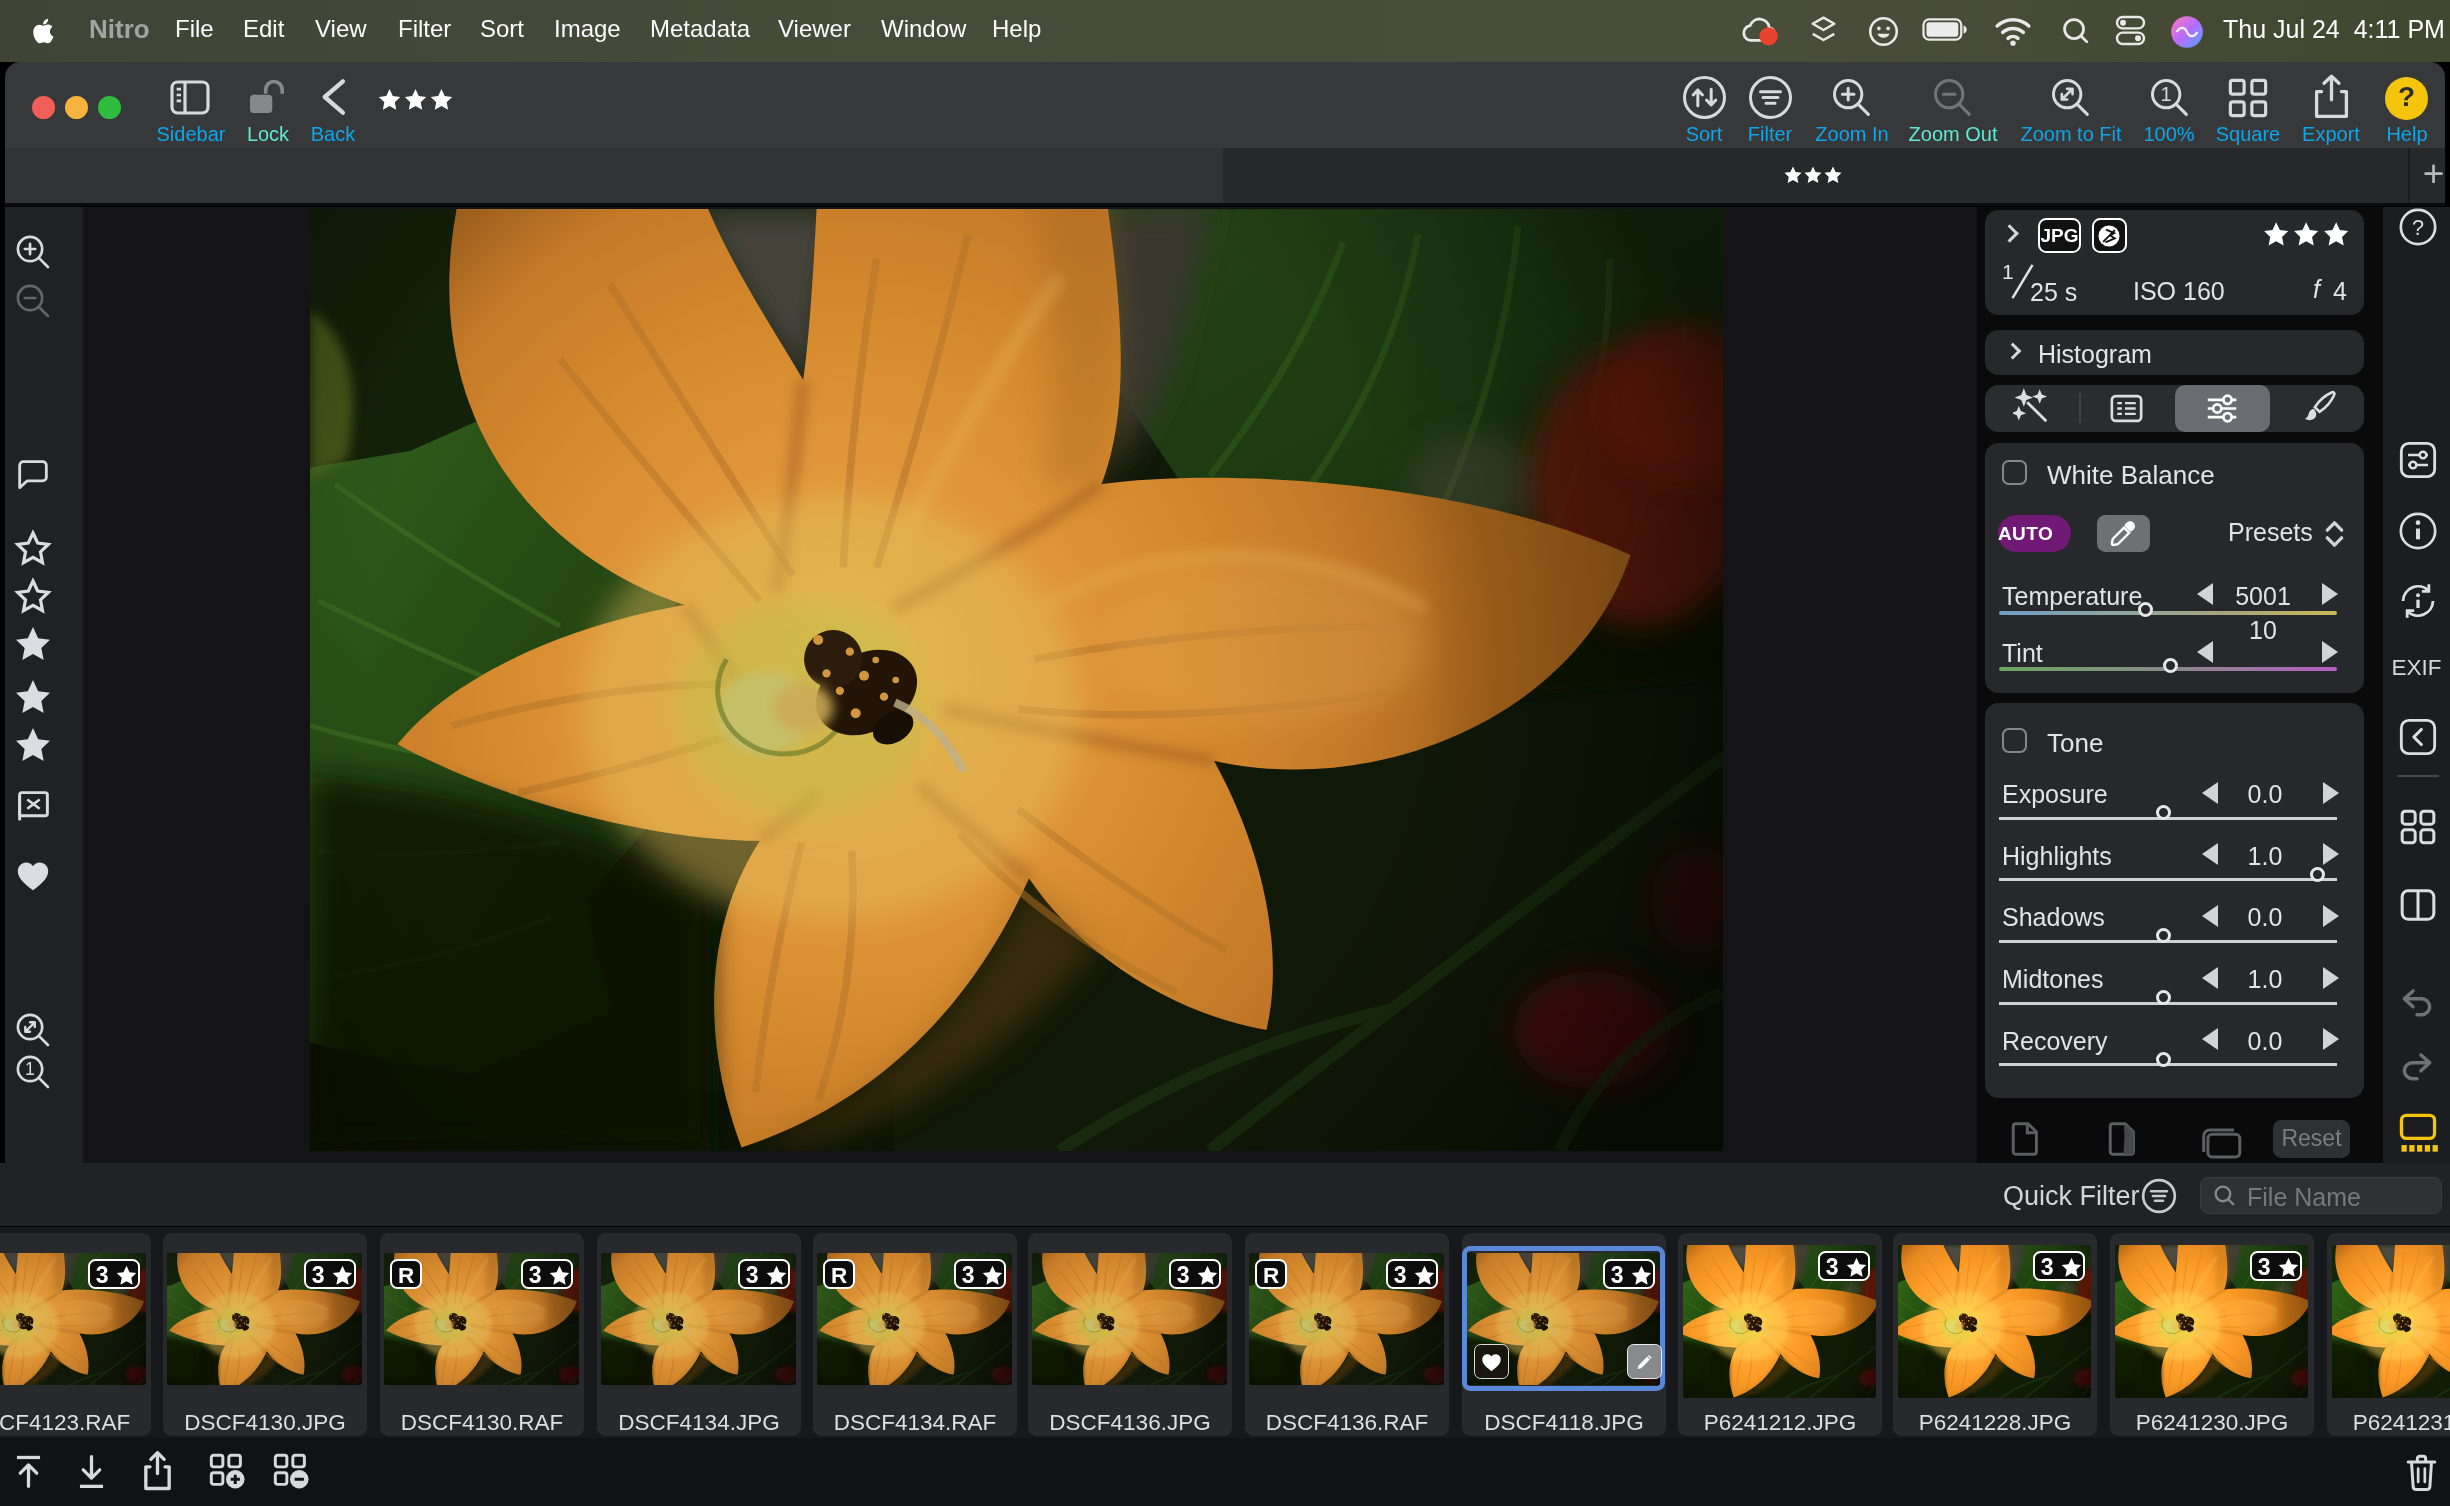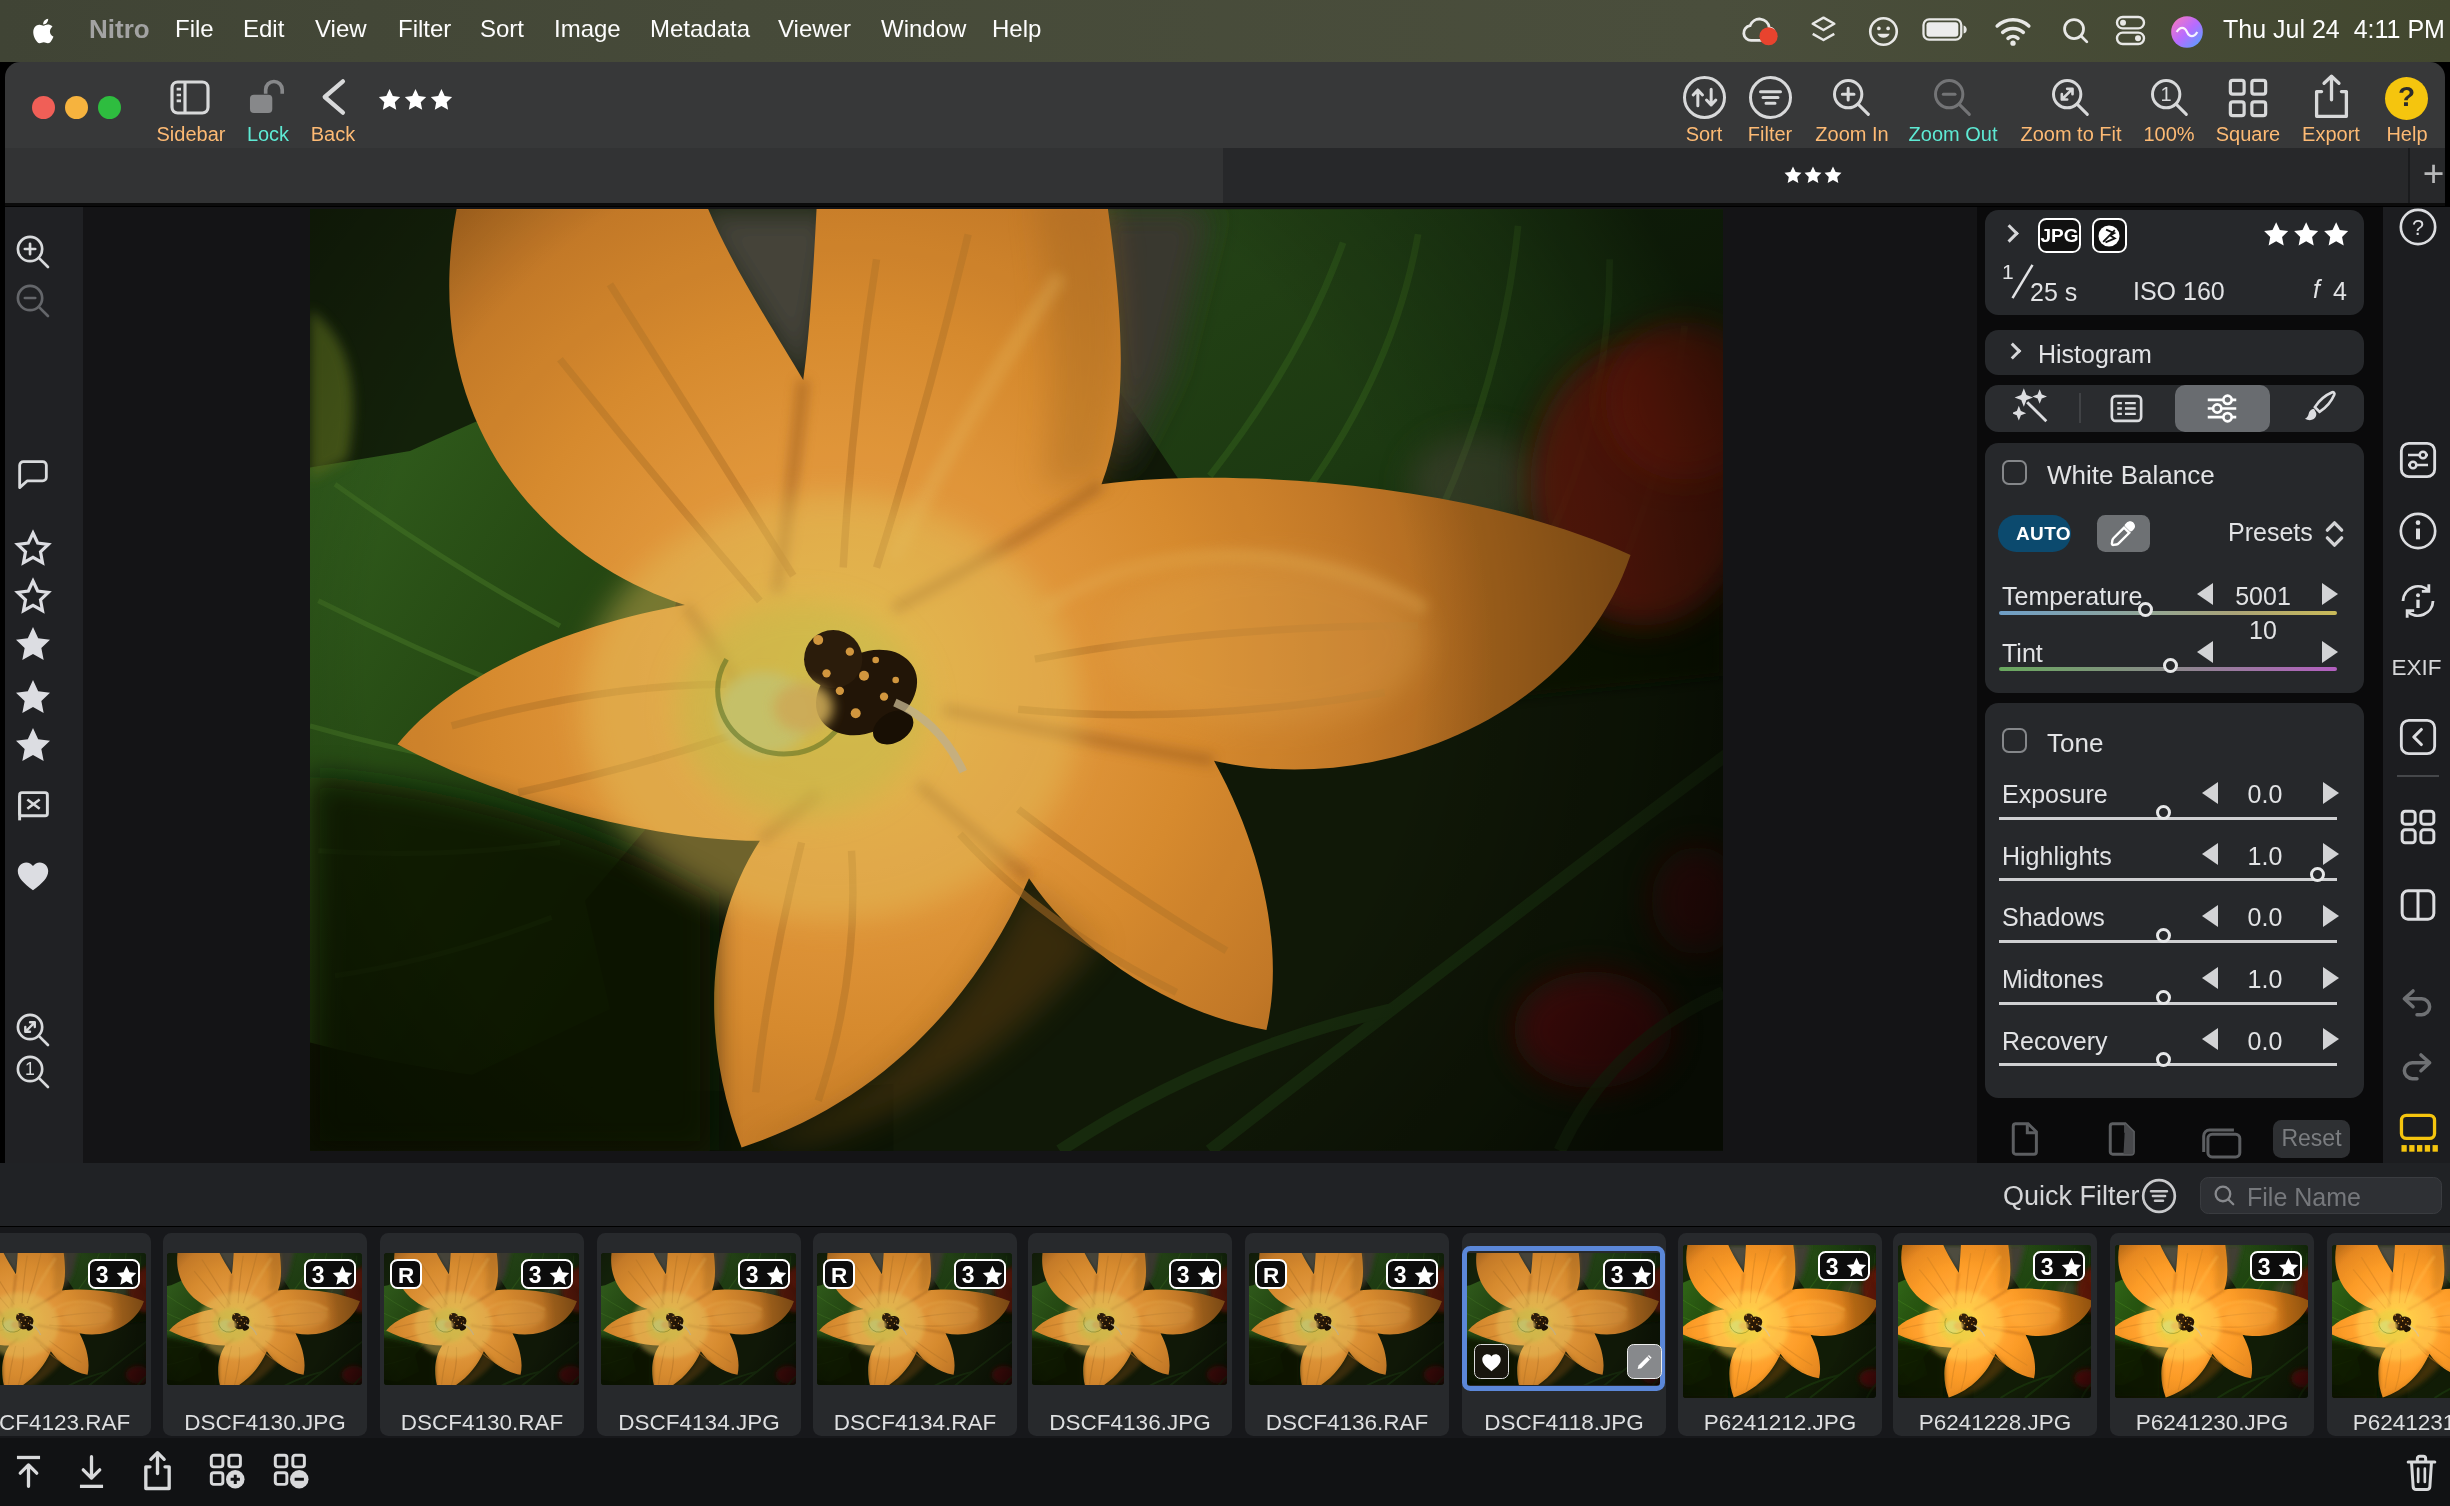--- a/index.html
+++ b/index.html
@@ -241,21 +241,21 @@
       </defs>
       <circle cx="12" cy="12" r="10" fill="url(#siri)"></circle>
       <path d="M5.5 12c2-3.5 5-3.5 6.5 0s4.5 3.5 6.5 0" fill="none" stroke="#fff" stroke-width="1.4" opacity=".9"></path>
     </svg>
 
 <div class="abs" id="toolbar" style="left:5px;top:62px;width:2440px;height:86px;background:#373839;border-radius:15px 15px 0 0"></div>
 <div class="abs" style="left:32px;top:96px;width:23px;height:23px;border-radius:50%;background:#f05f57"></div>
 <div class="abs" style="left:65px;top:96px;width:23px;height:23px;border-radius:50%;background:#f6b33e"></div>
 <div class="abs" style="left:98px;top:96px;width:23px;height:23px;border-radius:50%;background:#2ebd3f"></div>
 <style>
-.tlabel{position:absolute;font-size:20px;color:#fdba74;text-align:center;transform:translateX(-50%)}
+.tlabel{position:absolute;font-size:20px;color:#0ea5e9;text-align:center;transform:translateX(-50%)}
 .tlabel.dim{color:#5eead4}
 </style>
 
 <svg class="ic" style="left:170px;top:80px" width="40" height="35" viewBox="0 0 24 21">
       <rect x="1.2" y="1.2" width="21.6" height="18.6" rx="3.4" fill="none" stroke="#d8d9da" stroke-width="1.9"></rect>
       <path d="M9 1.5v18" stroke="#d8d9da" stroke-width="1.9"></path>
       <path d="M4 5.5h2.6M4 9h2.6M4 12.5h2.6" stroke="#d8d9da" stroke-width="1.6"></path>
     </svg>
 <div class="tlabel" style="left:191px;top:123px">Sidebar</div>
 
@@ -454,21 +454,21 @@
       <circle cx="15.5" cy="17" r="2.6" fill="#696c70" stroke="#fff" stroke-width="1.7"></circle>
     </svg>
 <svg class="ic" style="left:2300px;top:388px" width="38" height="40" viewBox="0 0 23 24">
       <path d="M19.5 2.5c-3.5 1.5-8 5-10.5 9l2.8 2.8c4-2.5 7.5-7 9-10.5.3-.8-.5-1.6-1.3-1.3z" fill="none" stroke="#dcdde0" stroke-width="1.6"></path>
       <path d="M8.5 12.5c-1.8.2-3 1.5-3.3 3.2-.2 1.4-1 2.3-2.2 2.8 1.5 1 3.8 1.2 5.3.2 1.3-.8 1.8-2.2 1.5-3.6z" fill="#dcdde0"></path>
     </svg>
 
 <div class="card" style="top:443px;height:250px"></div>
 <div class="cbx" style="left:2002px;top:460px"></div>
 <div class="ptext" style="left:2047px;top:460px;font-size:26px">White Balance</div>
-<div class="abs" style="left:1998px;top:515px;width:73px;height:37px;background:#0c4a6e;border-radius:18.3px;color:#fff;font-size:19px;font-weight:bold;text-align:right;line-height:37px;letter-spacing:0.4px">AUTO</div>
+<div class="abs" style="left:1998px;top:515px;width:73px;height:37px;background:#701a75;border-radius:18.3px;color:#fff;font-size:19px;font-weight:bold;text-align:left;line-height:37px;letter-spacing:0.4px">AUTO</div>
 <div class="abs" style="left:2097px;top:515px;width:53px;height:37px;background:#6e7174;border-radius:8.3px"></div>
 <svg class="ic" style="left:2107px;top:518px" width="32" height="32" viewBox="0 0 24 24">
       <path d="M12.8 7.2L5 15c-.5.5-.9 1.2-1 1.9l-.3 2.1a1 1 0 0 0 1.2 1.2l2.1-.3c.7-.1 1.4-.5 1.9-1l7.8-7.8z" fill="none" stroke="#fff" stroke-width="1.8"></path>
       <path d="M13.6 4.6l1.1-1.1c1.5-1.5 3.8-1.5 5.2 0 1.5 1.5 1.5 3.8 0 5.2l-1.1 1.1c-.5.5-1.3.5-1.8 0l-3.4-3.4c-.5-.5-.5-1.3 0-1.8z" fill="#fff"></path>
     </svg>
 <div class="ptext" style="left:2228px;top:518px">Presets</div>
 <svg class="ic" style="left:2322px;top:518px" width="25" height="32" viewBox="0 0 15 19">
       <path d="M3.2 7.2L7.5 2.8l4.3 4.4M3.2 11.8l4.3 4.4 4.3-4.4" fill="none" stroke="#d2d3d5" stroke-width="2" stroke-linejoin="round" stroke-linecap="round"></path>
     </svg>
 <div class="ptext" style="left:2002px;top:582px">Temperature</div>

